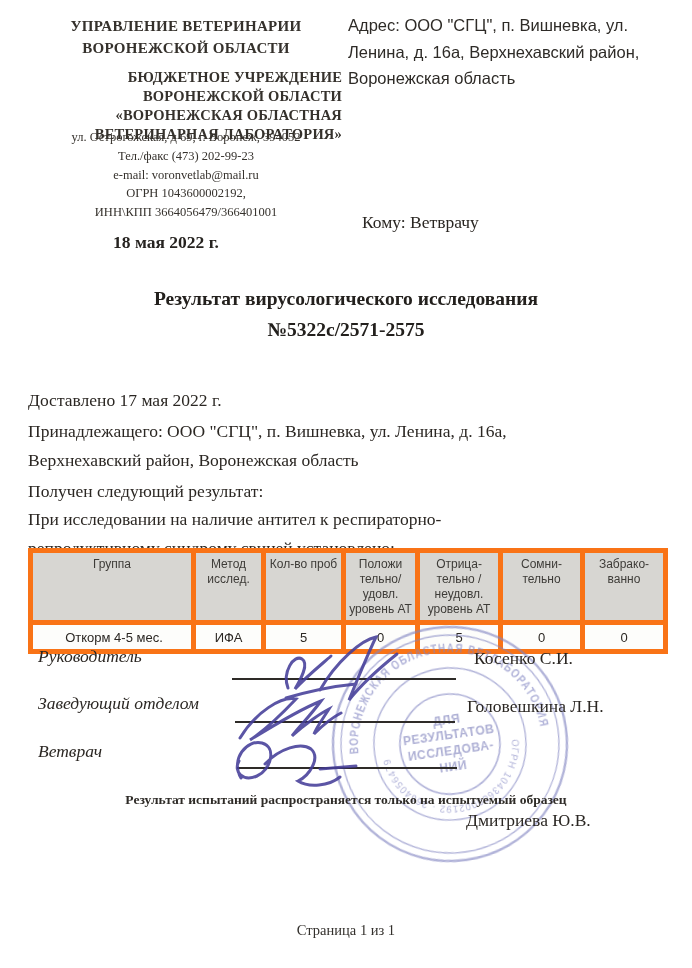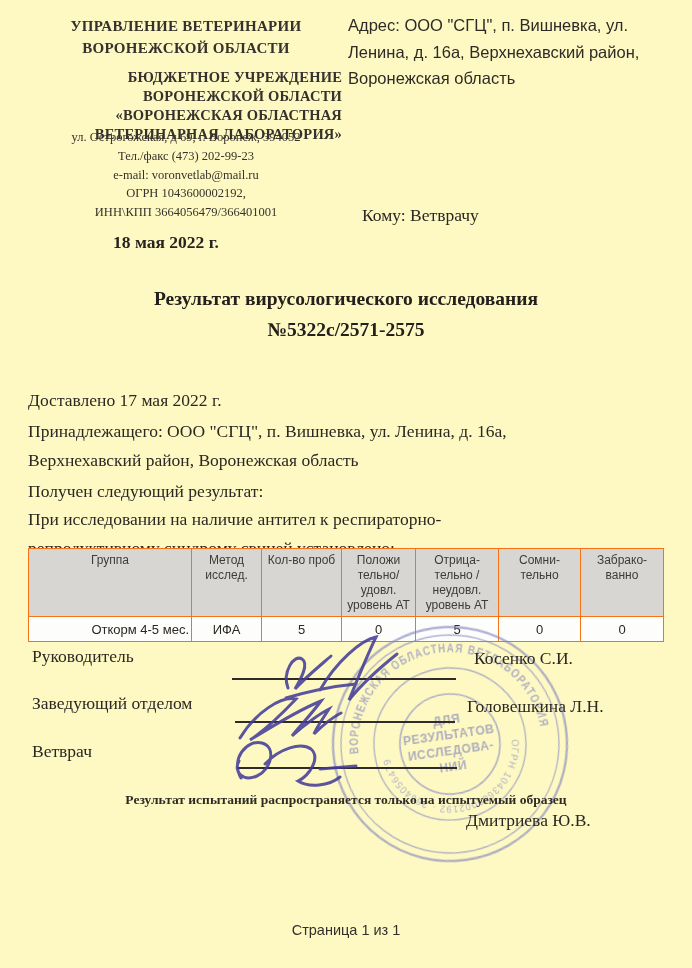--- a/index.html
+++ b/index.html
@@ -1,73 +1,73 @@
 <!DOCTYPE html>
 <html><head>
 <meta charset="utf-8">
 <style>
   html,body{margin:0;padding:0;background:#e8e8e6;}
   .page{
     position:relative;width:692px;height:968px;margin:0 auto;
-    background:#fef9c3;overflow:hidden;
+    background:#ffffff;overflow:hidden;
     font-family:"Liberation Serif", serif;color:#2b2723;
   }
   .pre{white-space:pre-line;}
   .abs{position:absolute;}
 
   
   .org-top{left:30px;top:16px;width:312px;text-align:center;
     font-size:15px;line-height:1.45;letter-spacing:.3px;font-weight:bold;color:#35312c;}
   .org-name{left:30px;top:68px;width:312px;text-align:right;
     font-size:14.5px;line-height:1.3;letter-spacing:.2px;font-weight:bold;color:#35312c;}
   .contacts{left:30px;top:128px;width:312px;text-align:center;
     font-size:12.5px;line-height:1.5;color:#35312c;}
 
   
   .recipient-address{left:348px;top:12px;width:332px;
     font-family:"Liberation Sans", sans-serif;font-size:16.5px;line-height:1.62;color:#2e2b27;}
-  .to-line{left:362px;top:205px;font-size:17.5px;color:#2b2723;}
+  .to-line{left:362px;top:212px;font-size:17.5px;color:#2b2723;}
   .date-line{left:113px;top:232px;font-size:17.5px;font-weight:bold;color:#262320;}
 
   .doc-title{left:0;right:0;top:283px;text-align:center;
     font-size:19.5px;font-weight:bold;line-height:1.6;color:#23201d;}
 
   .body-p{left:28px;width:642px;font-size:17.5px;line-height:1.68;color:#2b2723;}
   .p1{top:354px;} .p2{top:386px;} .p3{top:417px;} .p4{top:477px;} .p5{top:505px;}
 
   
   .result-table{left:28px;top:548px;width:635px;border-collapse:collapse;
     font-family:"Liberation Sans", sans-serif;table-layout:fixed;}
-  .result-table th,.result-table td{border:1px solid #f97316;}
+  .result-table th,.result-table td{border:5px solid #f97316;}
   .result-table th{background:#d7d6d2;font-weight:normal;color:#3e3c38;
     font-size:12px;line-height:1.26;vertical-align:top;padding:4px 2px 3px;text-align:center;}
   .result-table td{background:#fdfdfb;font-size:13px;color:#2b2723;
     text-align:center;padding:3px 2px;height:18px;}
-  .result-table td.first{text-align:right;padding-left:6px;}
+  .result-table td.first{text-align:center;padding-left:6px;}
 
   
-  .sig-role{left:32px;font-size:17.5px;color:#2b2723;}
+  .sig-role{left:38px;font-size:17.5px;color:#2b2723;font-style:italic;}
   .sig-name{font-size:17.5px;color:#2b2723;}
   .role1{top:646px;} .role2{top:693px;} .role3{top:741px;}
   .name1{left:474px;top:648px;} .name2{left:467px;top:696px;} .name3{left:466px;top:788px;margin-top:22px;}
 
   .sig-svg{left:170px;top:628px;width:320px;height:170px;}
 
   
   .stamp{left:326px;top:620px;width:248px;height:248px;
     transform:rotate(-8deg);opacity:.62;filter:blur(.3px);pointer-events:none;}
   .stamp svg{position:absolute;inset:0;}
   .stamp-center{position:absolute;inset:0;display:flex;align-items:center;justify-content:center;
     text-align:center;font-family:"Liberation Sans", sans-serif;font-size:12px;font-weight:bold;
     line-height:1.3;letter-spacing:.6px;color:#7b7eba;white-space:pre-line;}
 
   .footer-note{left:0;right:0;top:792px;text-align:center;
     font-size:13.5px;font-weight:bold;color:#2e2b27;}
   .page-number{left:0;right:0;top:922px;text-align:center;
-    font-family:Liberation Sans, sans-serif;font-size:14.5px;color:#33302c;}
+    font-family:Liberation Serif, serif;font-size:14.5px;color:#33302c;}
 </style>
 </head>
 <body>
 
 <div class="page">
 
   <div class="abs org-top pre">УПРАВЛЕНИЕ ВЕТЕРИНАРИИ
 ВОРОНЕЖСКОЙ ОБЛАСТИ</div>
   <div class="abs org-name pre">БЮДЖЕТНОЕ УЧРЕЖДЕНИЕ
 ВОРОНЕЖСКОЙ ОБЛАСТИ

